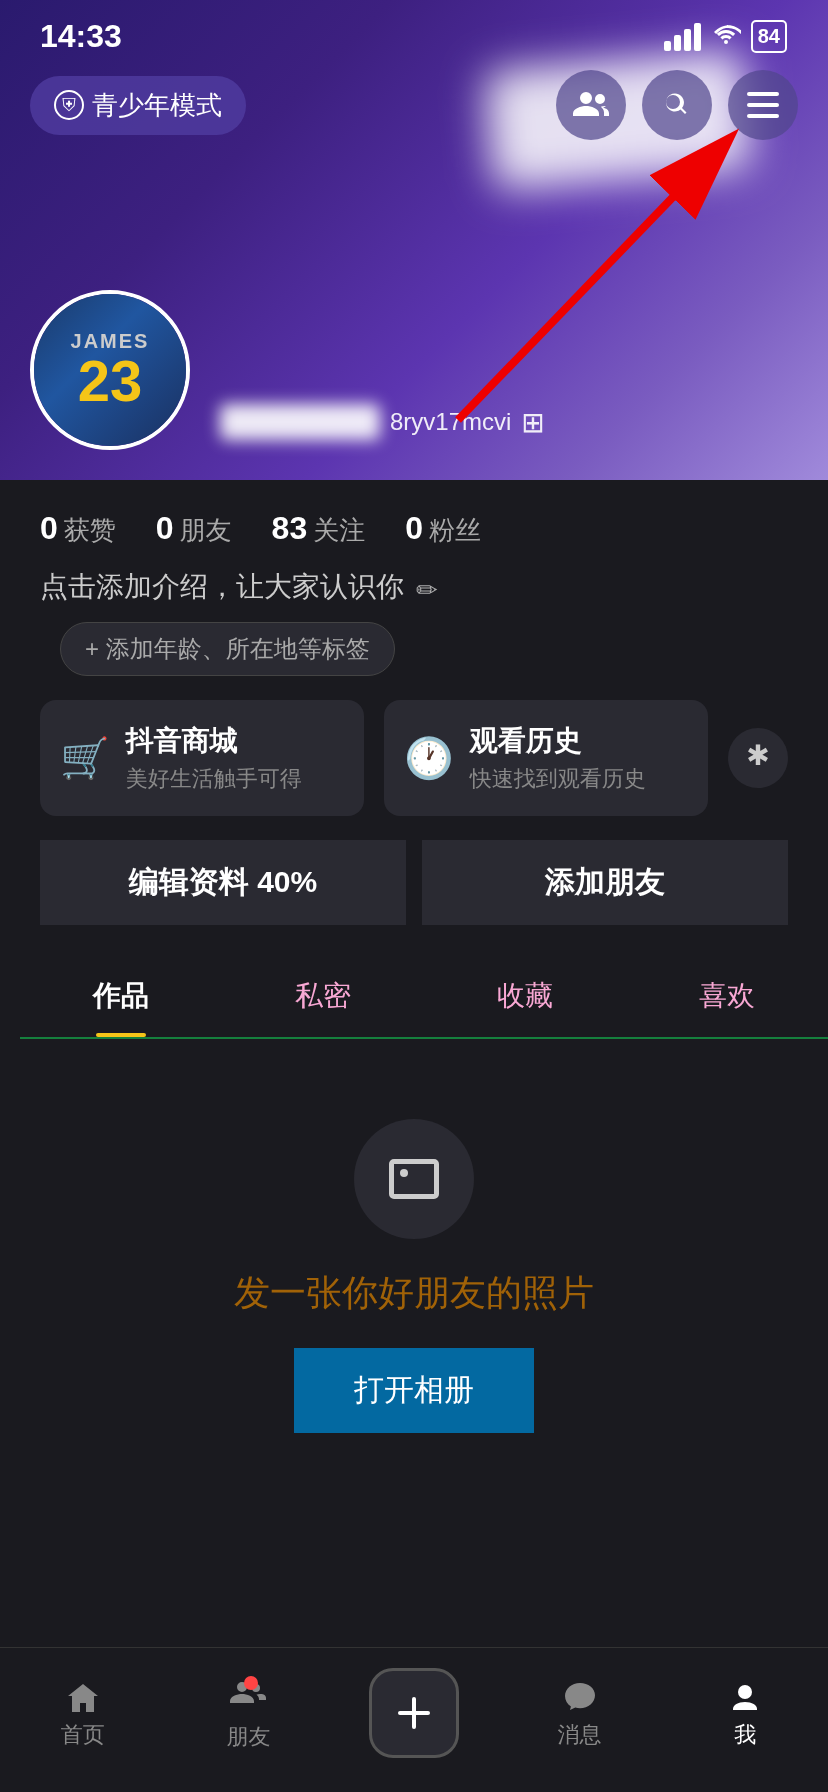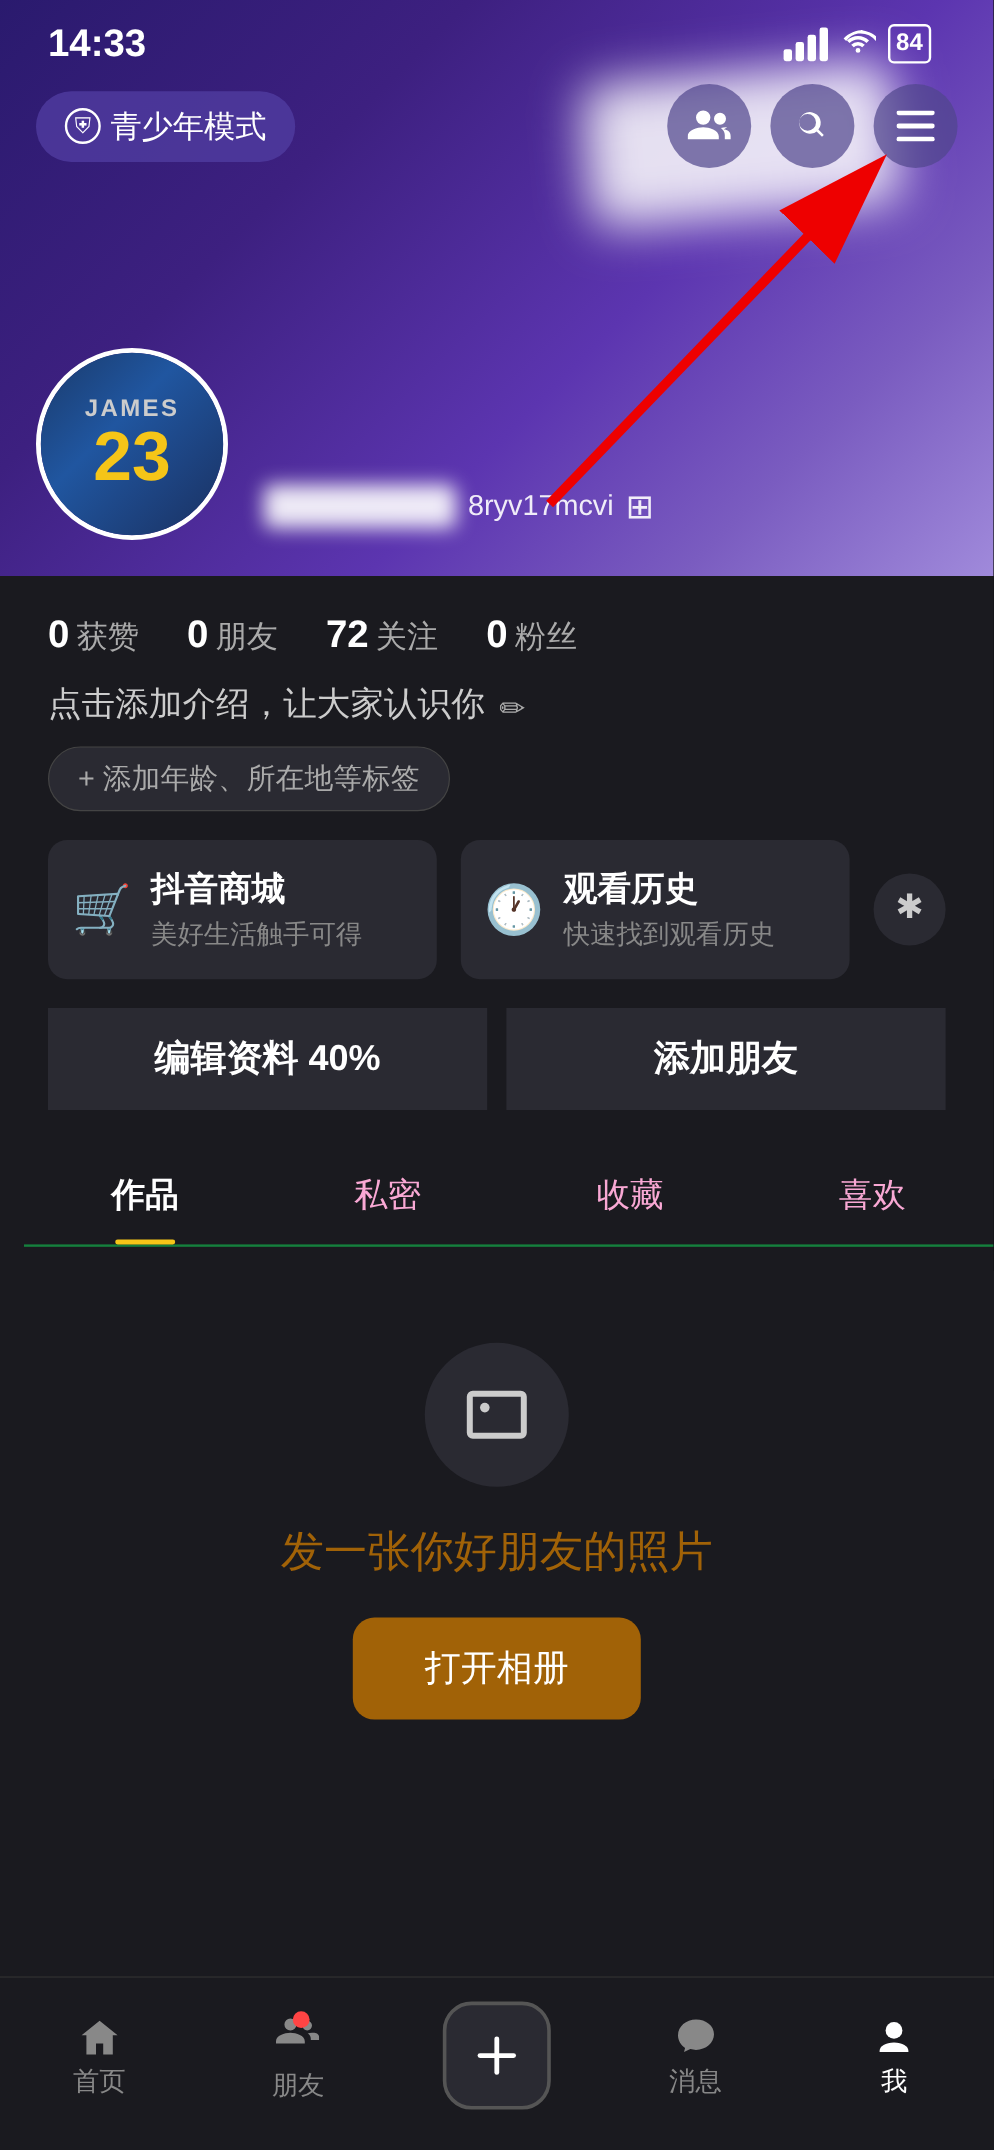--- a/index.html
+++ b/index.html
@@ -14,21 +14,21 @@
     }
 
     
     .status-bar {
       display: flex;
       justify-content: space-between;
       align-items: center;
       padding: 18px 40px 10px;
       background: transparent;
       position: absolute;
-      top: 0; left: 0; right: 12px;
+      top: 0; left: 0; right: 1px;
       z-index: 10;
     }
     .status-time {
       font-size: 32px;
       font-weight: 600;
       color: #fff;
     }
     .status-icons {
       display: flex;
       align-items: center;
@@ -243,21 +243,21 @@
       font-size: 28px;
       color: #ccc;
     }
     .edit-icon {
       font-size: 26px;
       color: #aaa;
     }
 
     
     .tags-row {
-      padding: 0 40px 24px;
+      padding: 0 60px 24px;
     }
     .tag-add-btn {
       display: inline-flex;
       align-items: center;
       gap: 8px;
       background: #2a2a32;
       border: 1px solid #444;
       border-radius: 30px;
       padding: 10px 24px;
       color: #aaa;
@@ -387,23 +387,23 @@
     }
     .empty-icon-circle svg {
       fill: #ccc;
     }
     .empty-text {
       font-size: 36px;
       color: #a16207;
       font-weight: 500;
     }
     .open-album-btn {
-      background: #a16207;
+      background: #0369a1;
       border: none;
-      border-radius: 18px;
+      border-radius: 0;
       padding: 22px 60px;
       color: #fff;
       font-size: 30px;
       cursor: pointer;
     }
 
     
     .bottom-nav {
       position: fixed;
       bottom: 0;
@@ -549,21 +549,21 @@
   <div class="stats-row">
     <div class="stat-item">
       <span class="stat-num">0</span>
       <span class="stat-label">获赞</span>
     </div>
     <div class="stat-item">
       <span class="stat-num">0</span>
       <span class="stat-label">朋友</span>
     </div>
     <div class="stat-item stat-bold">
-      <span class="stat-num">72</span>
+      <span class="stat-num">83</span>
       <span class="stat-label">关注</span>
     </div>
     <div class="stat-item">
       <span class="stat-num">0</span>
       <span class="stat-label">粉丝</span>
     </div>
   </div>
 
   <div class="bio-row">
     <span class="bio-text">点击添加介绍，让大家认识你</span>

